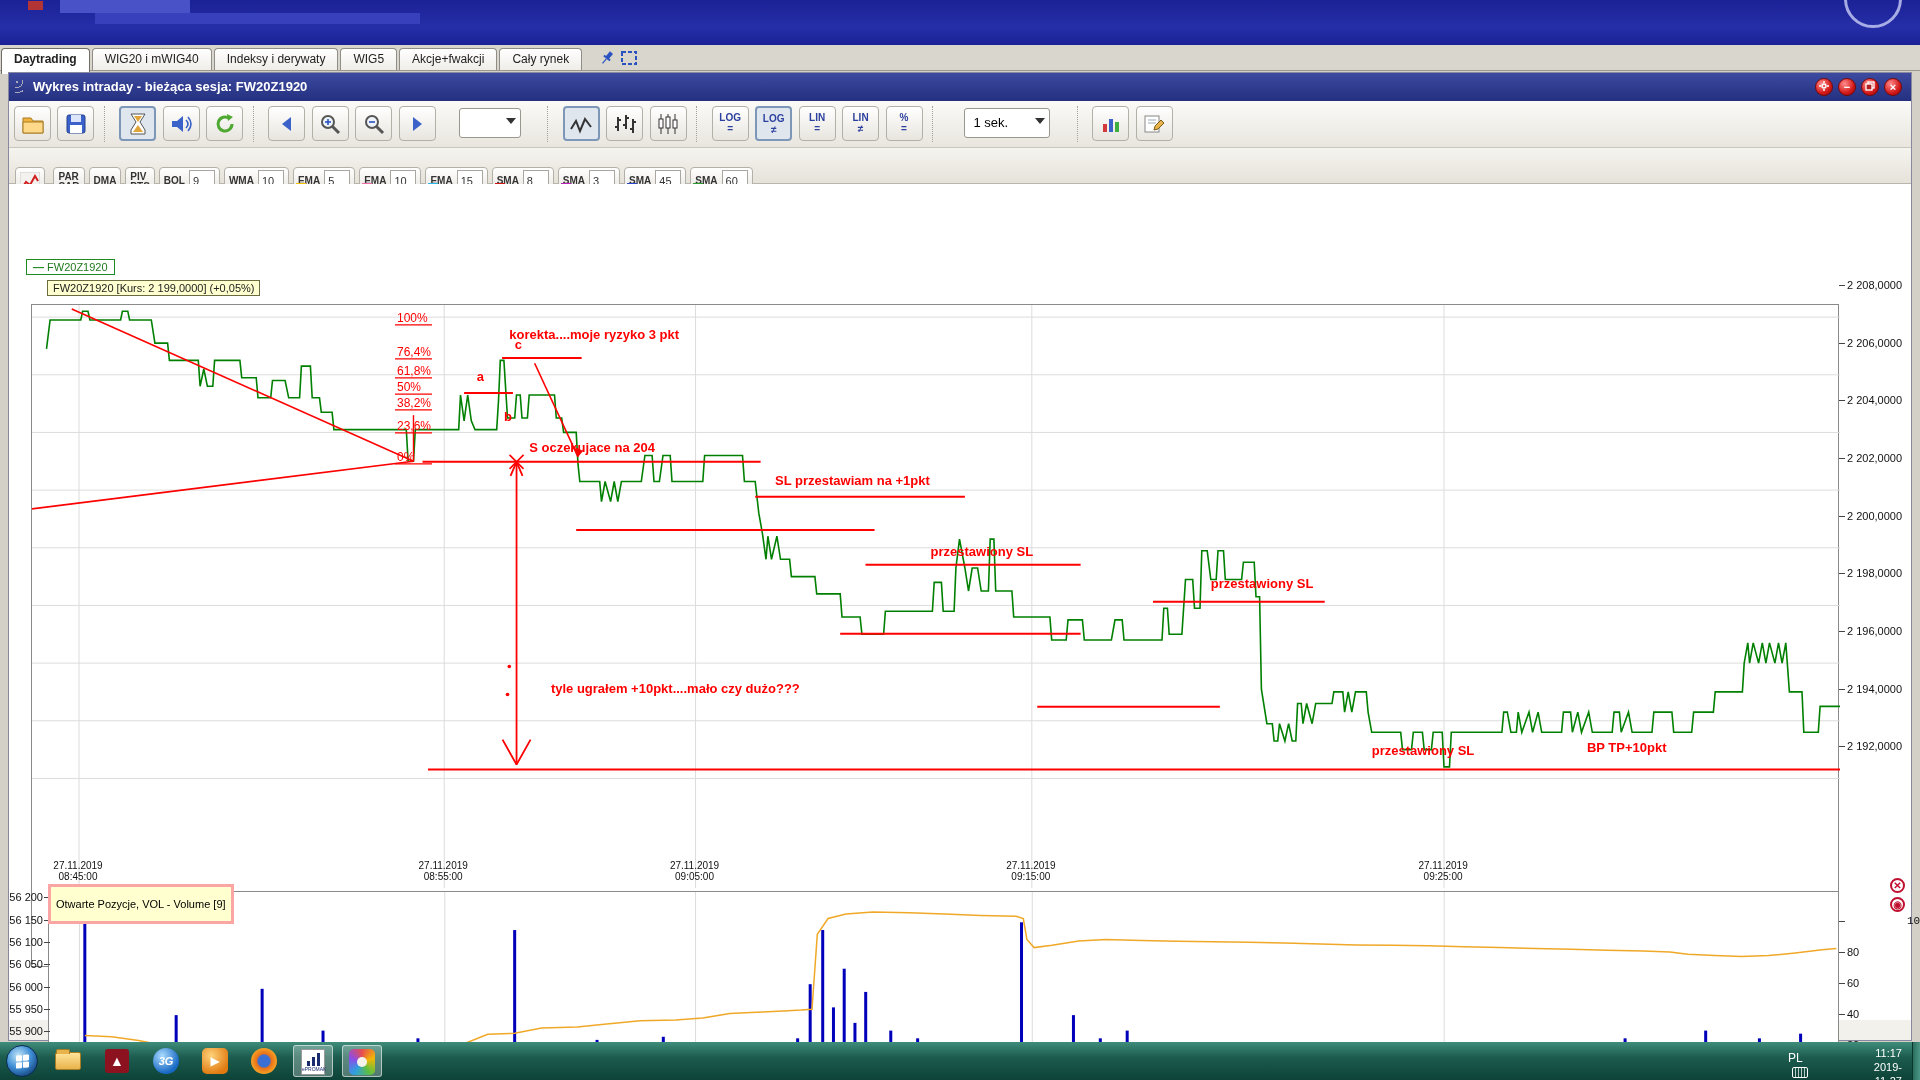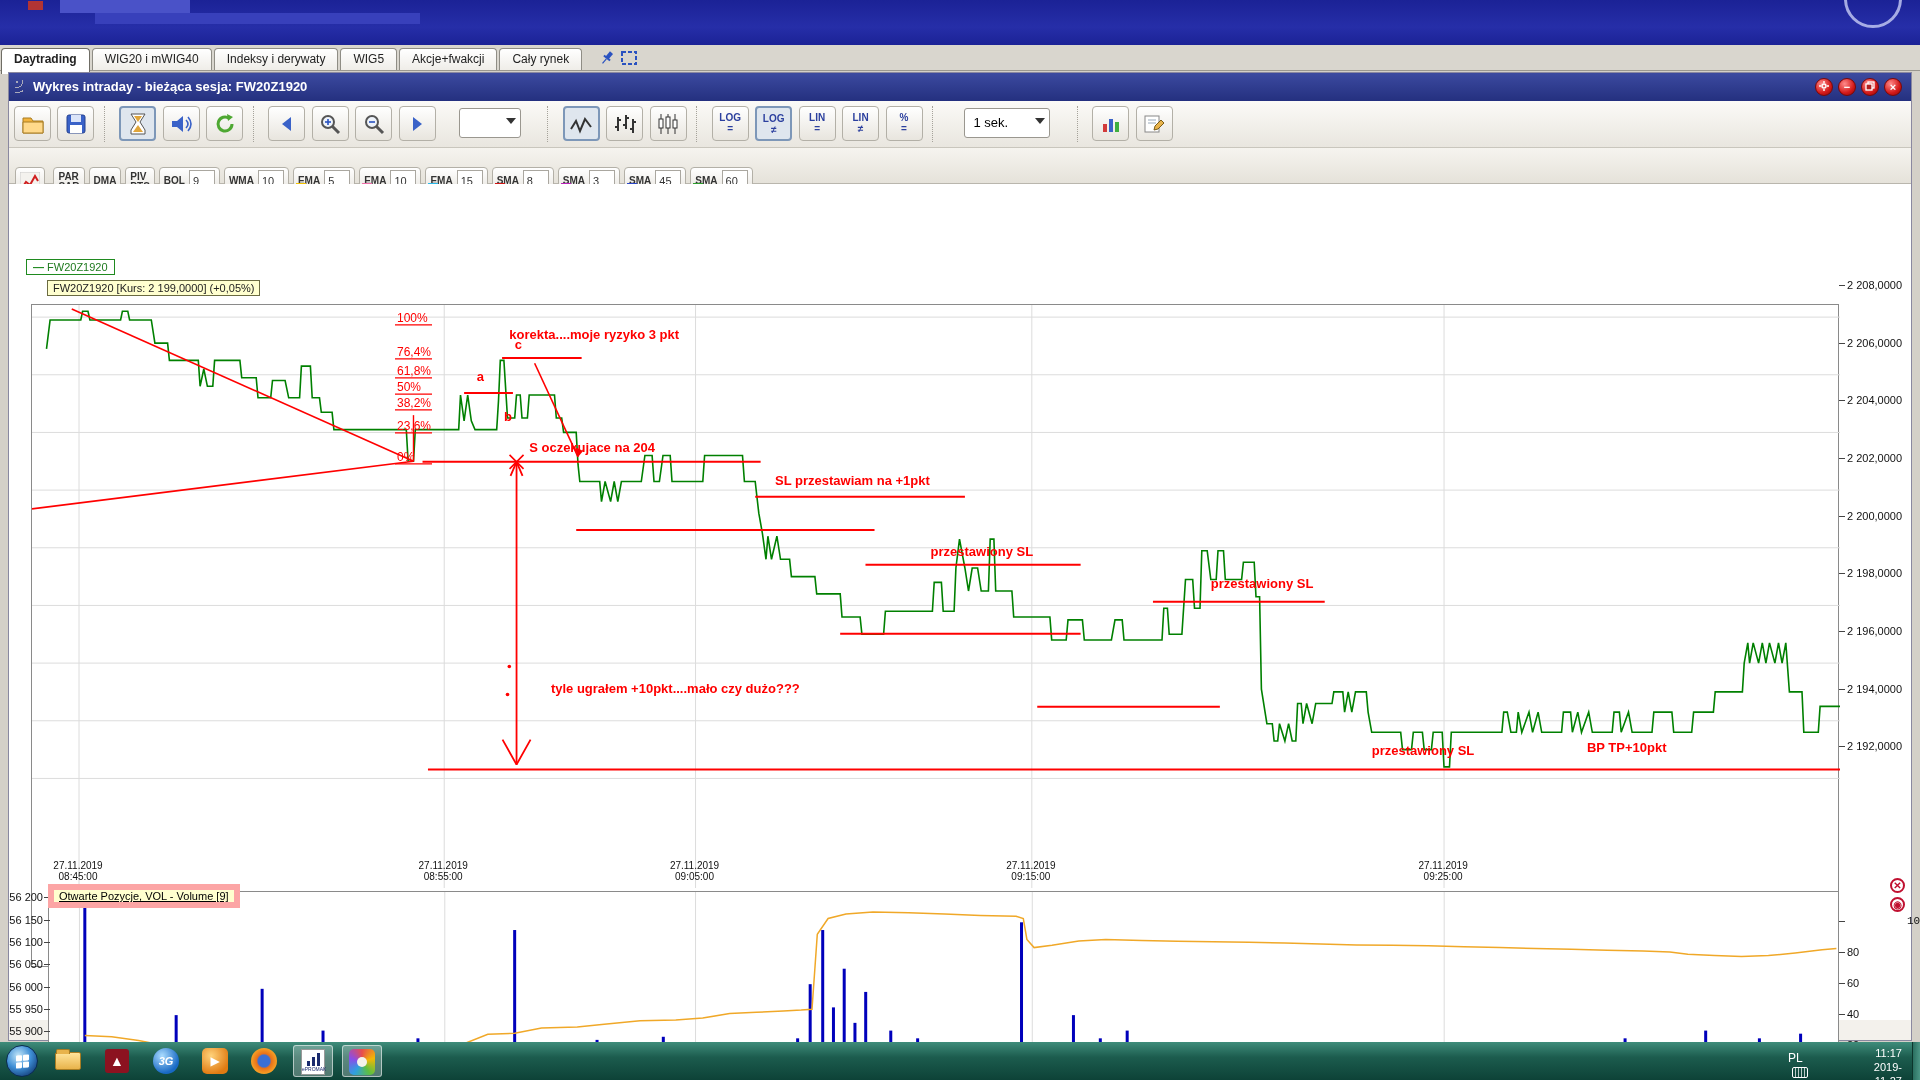--- a/index.html
+++ b/index.html
@@ -74,22 +74,22 @@
   #legend-box .dash { color:#1f8a1f; font-weight:bold; }
   #tooltip-box { position:absolute; left:38px; top:96px; background:#ffffcf; border:1px solid #6b6b42;
     font-size:11px; color:#222; padding:1px 5px; }
   .plot { position:absolute; border:1px solid #8a8a8a; background:#fff; }
   #price-plot { left:22px; top:89px; width:1808px; height:663px;margin-top:31px; }
   #vol-plot { left:39px; top:707px; width:1791px; height:187px; }
   .axis-label { position:absolute; font-size:11px; color:#111; white-space:nowrap; }
   .tick-dash { position:absolute; width:6px; height:1px; background:#444; }
   .xlab { position:absolute; font-size:10px; color:#111; text-align:center; width:80px;
     line-height:11px; }
-  #vol-title { position:absolute; left:39px; top:700px; background:#ffffcf; border:6px solid #fca5a5;
-    font-size:11px; padding:0 5px; z-index:5;text-decoration:underline; }
+  #vol-title { position:absolute; left:39px; top:700px; background:#ffffcf; border:3px solid #fca5a5;
+    font-size:11px; padding:11px 5px; z-index:5; }
   .panel-icon { position:absolute; width:15px; height:15px; border:2px solid #c01030;
     border-radius:50%; color:#c01030; font-size:10px; font-weight:bold; text-align:center;
     line-height:11px; background:#fff; }
 
   
   #statusbar { position:absolute; left:0; top:947px; width:1902px; height:21px;
     background:linear-gradient(#f1efe9,#dcd9d1); border-top:1px solid #b5b2aa;
     font-size:12px; color:#222; padding:2px 6px; }
   .st-ic { display:inline-block; vertical-align:middle; margin-right:6px; position:relative; }
   .st-monitor { width:15px; height:11px; border:2px solid #c22233; border-radius:2px; }

